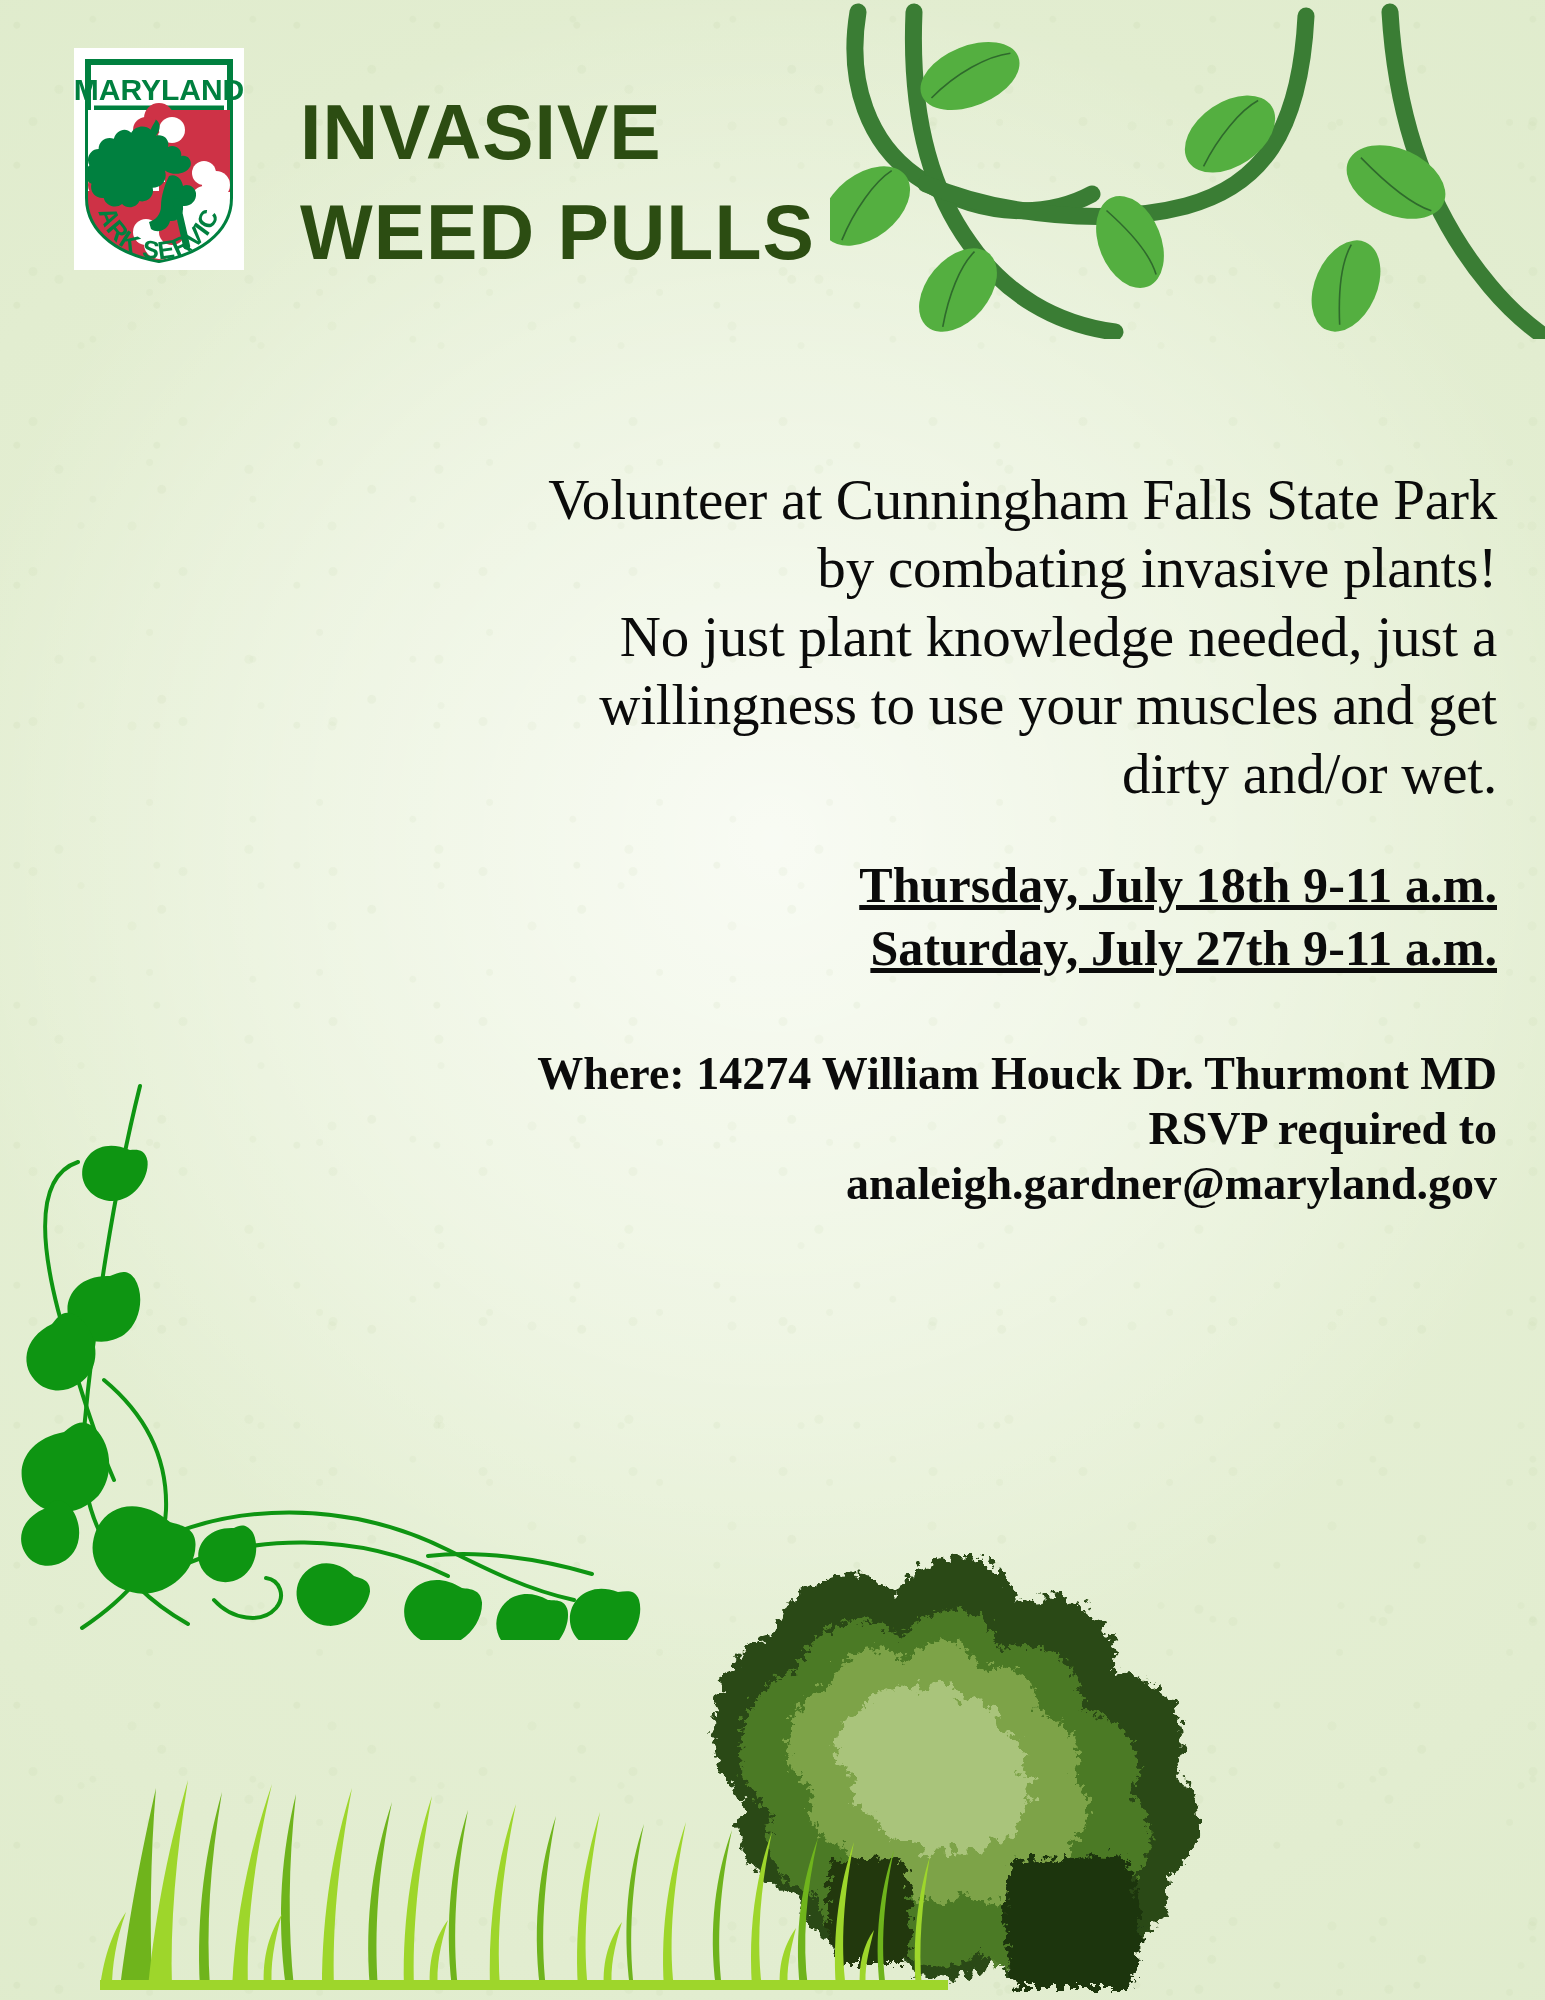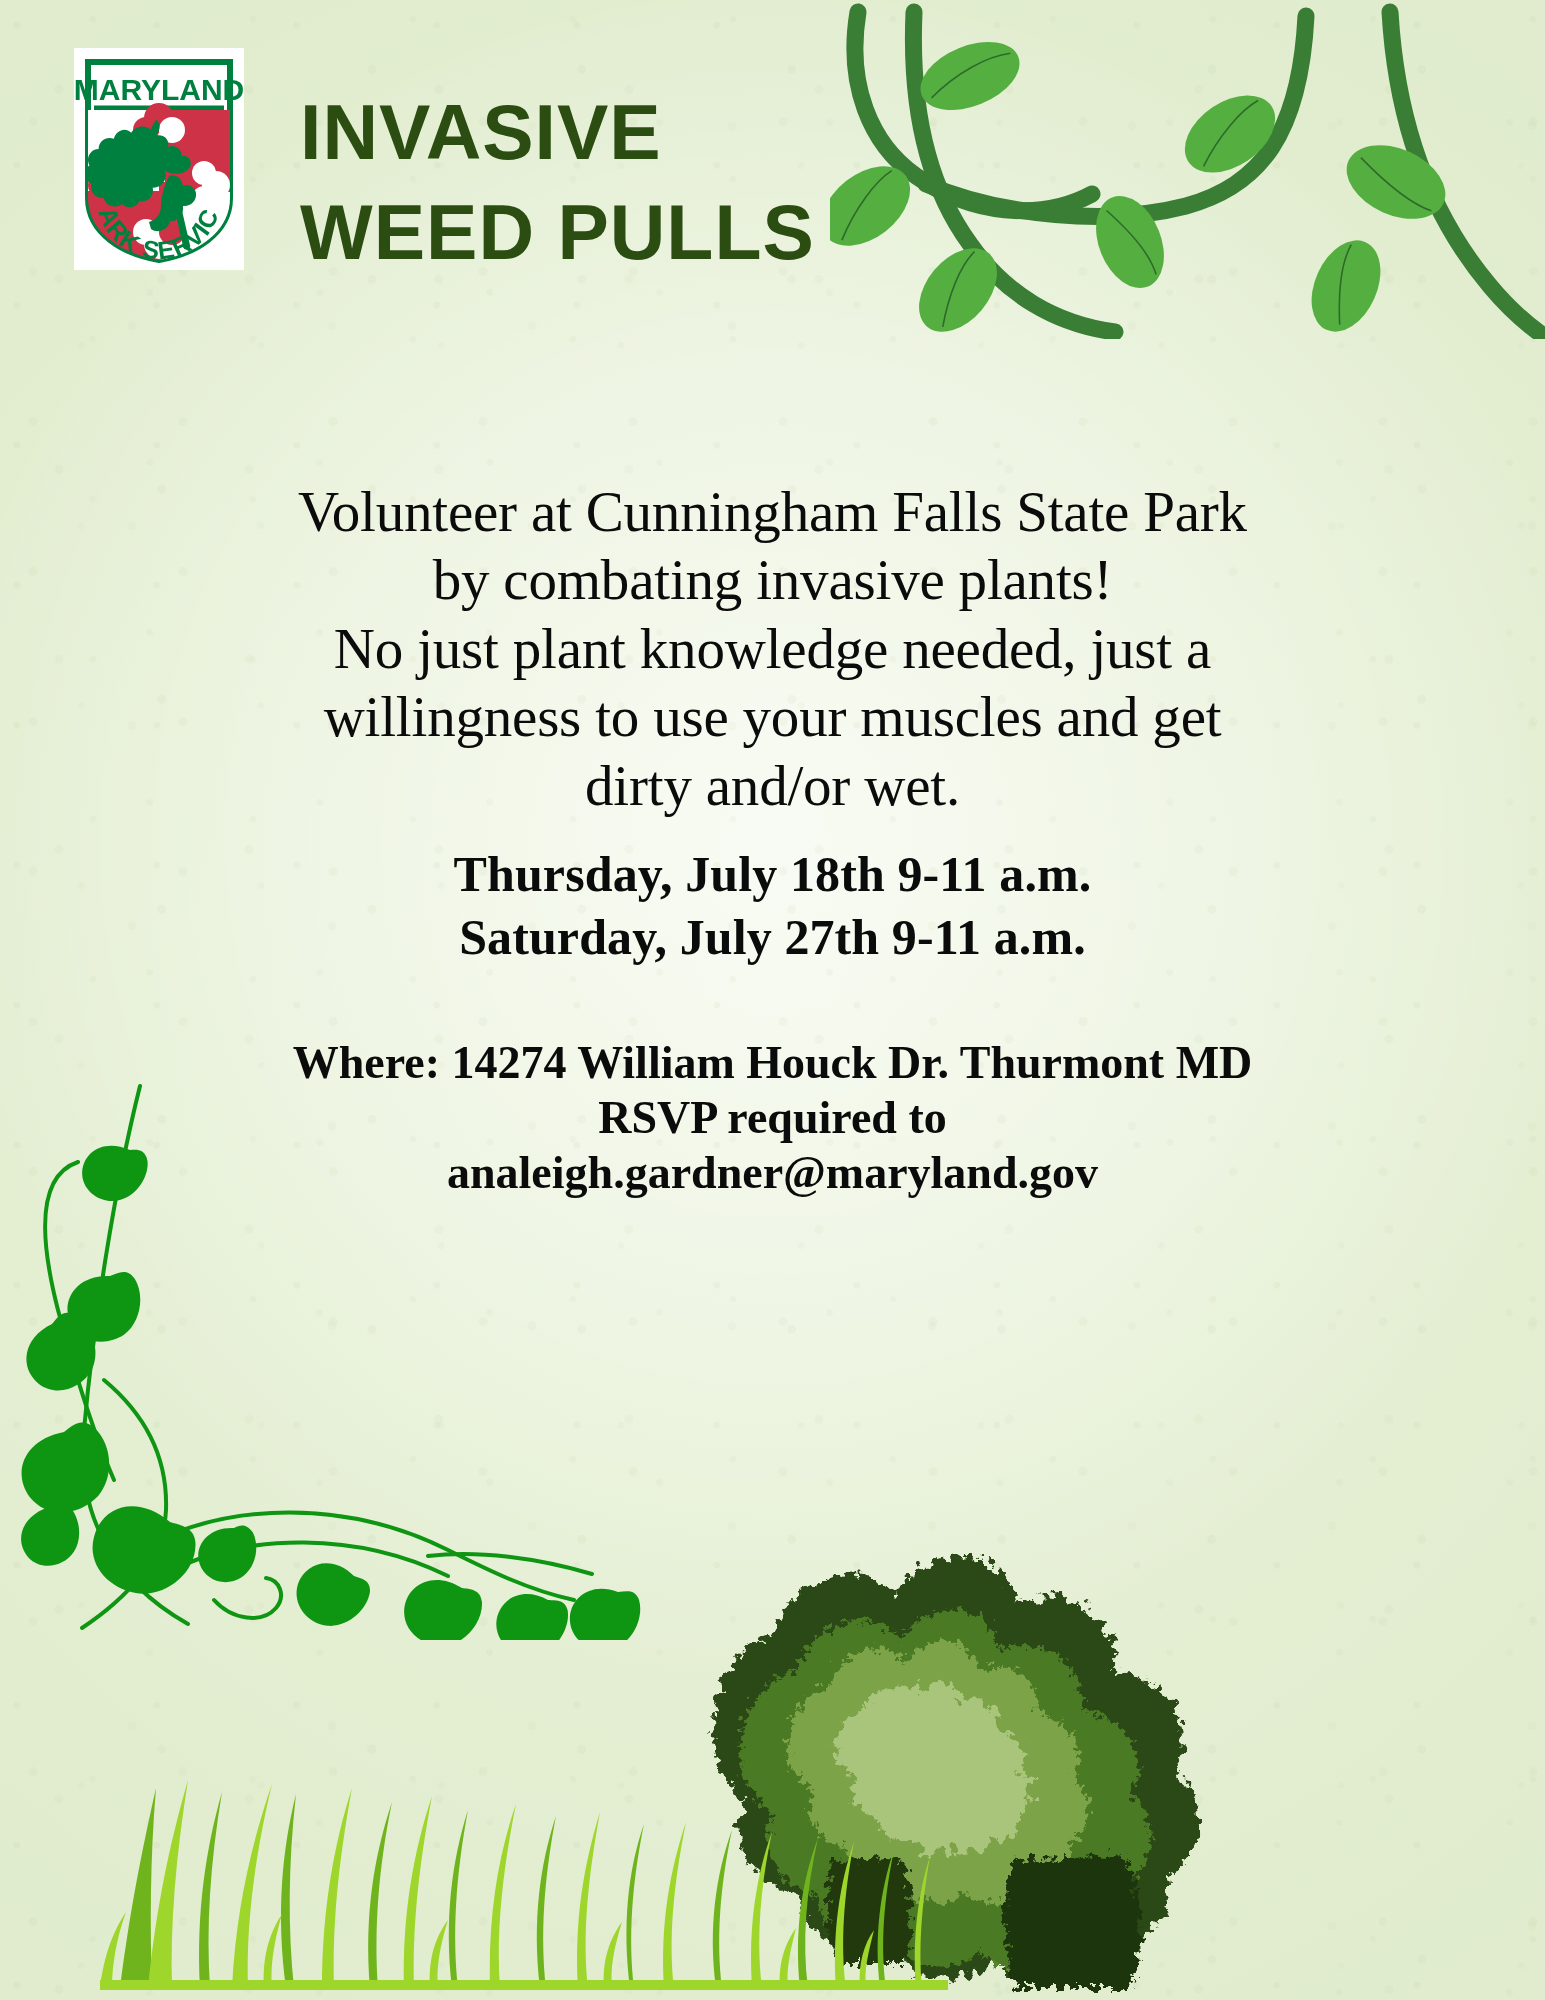--- a/index.html
+++ b/index.html
@@ -50,31 +50,32 @@
     line-height:1.30;
     letter-spacing:1px;
     color:#2c4d12;
   }
 
   
   #vine-tr{position:absolute;left:830px;top:-6px;width:715px;height:345px;}
 
   
   #copy{
-    position:absolute;left:48px;top:478px;width:1449px;
-    text-align:center;color:#0b0b0b;
+    position:absolute;left:48px;top:466px;width:1449px;
+    text-align:right;color:#0b0b0b;
   }
   .intro{
     font-size:57px;line-height:1.20;font-weight:400;
     letter-spacing:-.2px;
   }
   .dates{
-    margin-top:23px;
+    margin-top:46px;
     font-size:50px;line-height:1.26;font-weight:bold;
     letter-spacing:.1px;
+    text-decoration:underline;
   }
   .where{
     margin-top:66px;
     font-size:46px;line-height:1.20;font-weight:700;
   }
   .where .addr{white-space:nowrap;}
 
   
   #ivy{position:absolute;left:18px;top:1080px;width:640px;height:560px;}
 

